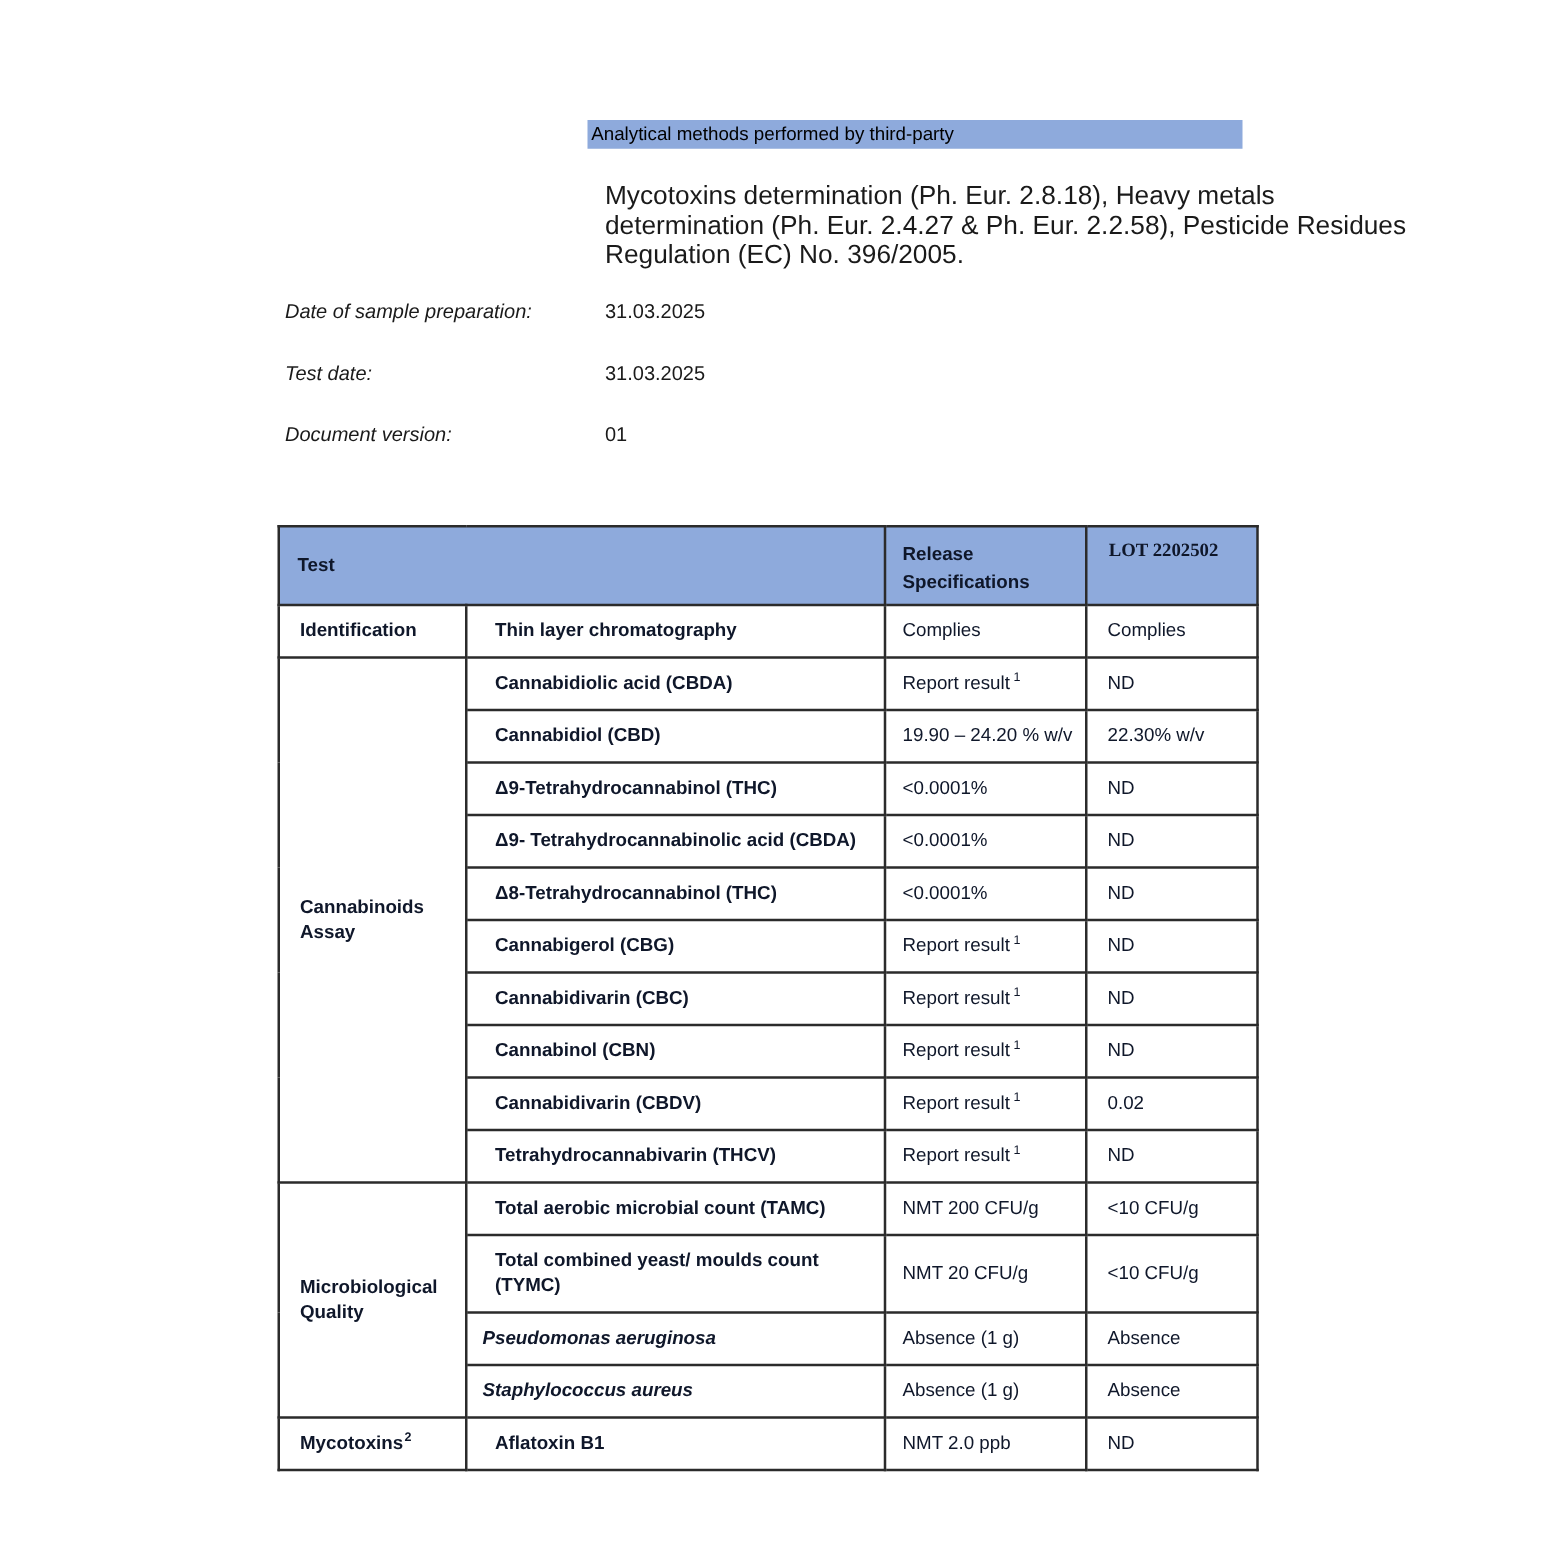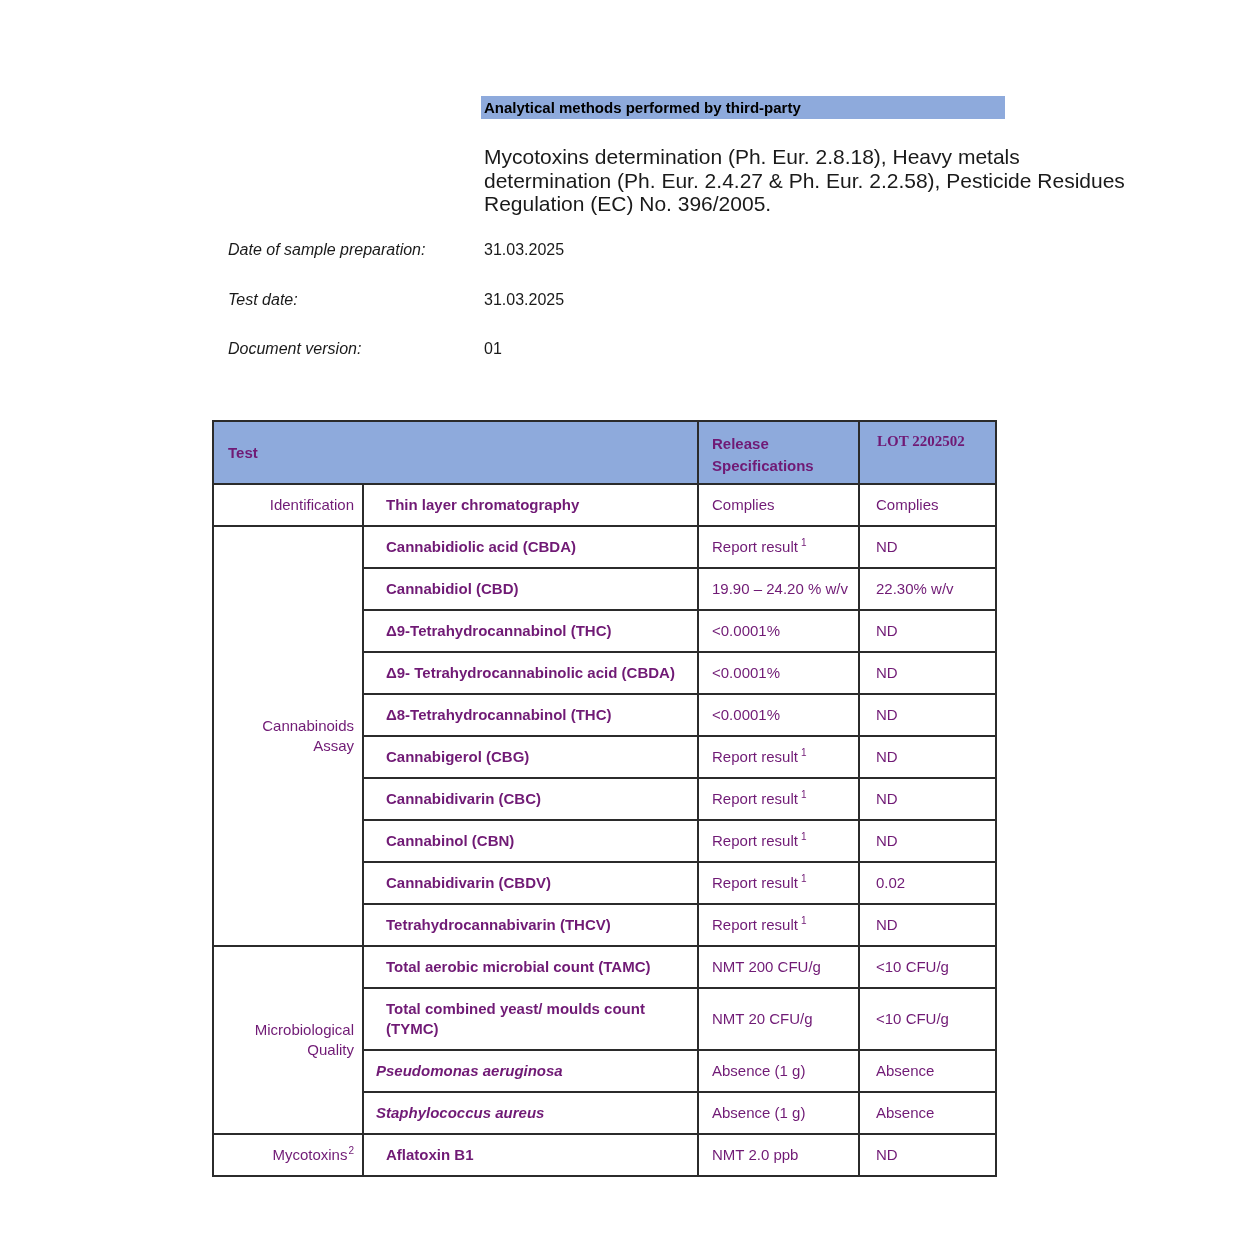--- a/index.html
+++ b/index.html
@@ -12,57 +12,57 @@
   .page{
     position:relative;
     width:1240px;height:1240px;
     background:#ffffff;
     font-family:"Liberation Sans",sans-serif;
     color:var(--text);
     overflow:hidden;
   }
   
   .title-bar{
-    position:absolute;left:481px;top:96px;width:524px;height:23px;
+    position:absolute;left:470px;top:96px;width:524px;height:23px;
     background:var(--accent);
-    font-weight:bold;font-size:15px;line-height:23px;
+    font-weight:normal;font-size:15px;line-height:23px;
     padding-left:3px;
     color:#000;
   }
   
   .intro{
     position:absolute;left:484px;top:145px;
     font-size:21px;line-height:23.5px;
     white-space:nowrap;
   }
   
   .meta-row{position:absolute;left:228px;width:560px;font-size:16px;}
   .meta-row .meta-label{font-style:italic;}
   .meta-row .meta-value{position:absolute;left:256px;font-style:normal;}
   .meta-row.m0{top:241px;}
   .meta-row.m1{top:291px;}
   .meta-row.m2{top:340px;}
   
   table.results{
-    position:absolute;left:212px;top:420px;width:783px;
+    position:absolute;left:222px;top:420px;width:783px;
     border-collapse:collapse;table-layout:fixed;
-    font-size:15px;color:#701a75;
+    font-size:15px;color:#0f172a;
   }
   table.results th,table.results td{
     border:2px solid var(--border);
   }
   thead th{
     background:var(--accent);
     font-weight:bold;text-align:left;font-size:15px;
   }
   .th-test{vertical-align:middle;padding:0 0 0 14px;height:63px;}
   .th-release{vertical-align:top;padding:11px 32px 0 13px;line-height:22px;}
   .th-lot{vertical-align:top;padding:11px 0 0 17px;font-family:Liberation Serif, serif;}
   td.cell{vertical-align:middle;line-height:20px;padding:10px 8px;}
-  td.cat-cell{font-weight:normal;padding-left:16px;text-align:right;}
+  td.cat-cell{font-weight:bold;padding-left:16px;}
   td.test-cell{font-weight:bold;padding-left:22px;padding-right:6px;}
   td.test-cell.italic{font-style:italic;padding-left:12px;}
   td.spec-cell{padding-left:13px;}
   td.result-cell{padding-left:16px;}
   sup{font-size:10px;line-height:0;}
   .spec-sup{margin-left:3px;}
   .cat-sup{margin-left:1px;}
 </style>
 </head>
 <body>

